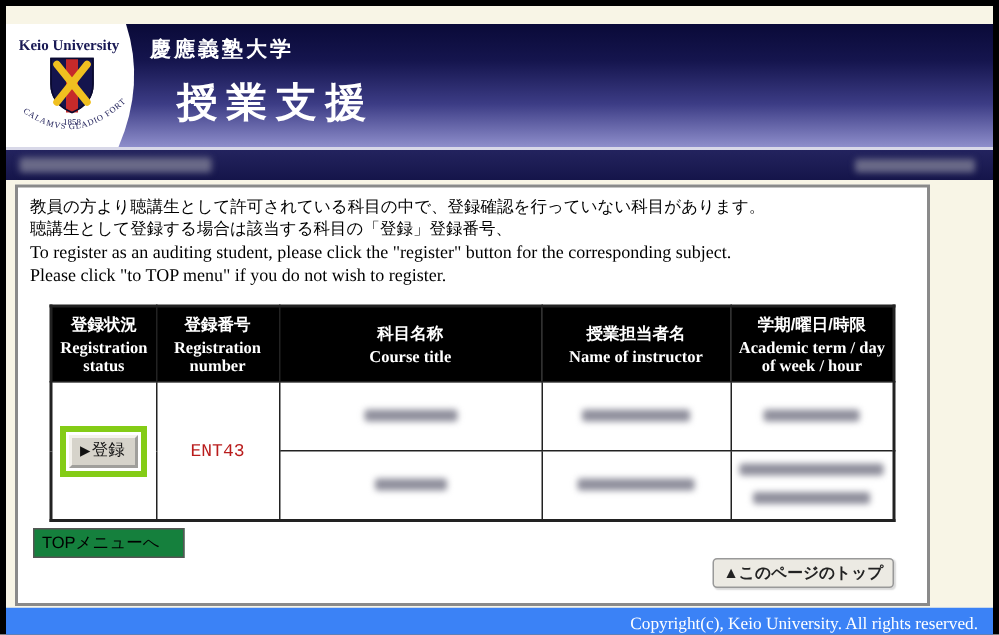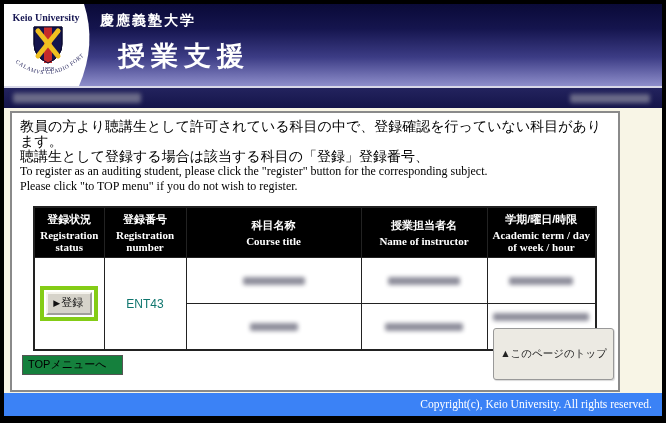--- a/index.html
+++ b/index.html
@@ -6,70 +6,72 @@
   body{
     width:666px;height:423px;background:#000;position:relative;overflow:hidden;
     font-family:"Liberation Sans","DejaVu Sans",sans-serif;
   }
   .screen{position:absolute;left:4px;top:4px;width:658px;height:412px;background:#f8f5e6;}
 
   
   .header{
     position:relative;height:82px;overflow:hidden;
     background:linear-gradient(to bottom,#0a0a38 0%,#15154e 30%,#3c3c85 65%,#8e8ecb 100%);
+    margin-top:12px;
   }
   .crest-svg{position:absolute;left:0;top:0;}
   .header-titles{position:absolute;left:96px;top:8px;color:#fff;}
   .uni-jp{font-size:14px;font-weight:bold;letter-spacing:2px;}
   .sys-title{font-size:27px;font-weight:bold;letter-spacing:6px;margin-top:8px;margin-left:18px;}
   .header-gap{height:2px;background:#d8d8e8;}
 
   
   .userbar{height:20px;background:linear-gradient(to bottom,#23235e,#15154a);position:relative;}
   .blur{display:inline-block;background:#8f8f9c;border-radius:2px;filter:blur(2px);vertical-align:middle;}
   .userbar .blur{background:#6a6a88;}
   .ub-left{position:absolute;left:9px;top:5px;width:128px;height:10px;}
   .ub-right{position:absolute;right:12px;top:6px;width:80px;height:9px;}
 
   
   .main{position:relative;height:285px;background:#f8f5e6;}
   .whitebox{
     position:absolute;left:6px;top:3px;width:590px;height:265px;
     background:#fff;border:2px solid #8a8a8a;padding:6px 8px;box-sizing:content-box;
   }
-  .notice-jp{font-size:14px;line-height:15px;color:#000;}
+  .notice-jp{font-size:11px;line-height:15px;color:#000;}
   .notice-en{font-size:12px;line-height:15px;color:#000;font-family:"Liberation Serif","DejaVu Serif",serif;}
 
   
   table.reg{border-collapse:collapse;margin:12px 0 0 13px;border:2px solid #222;}
   table.reg td,table.reg th{border:1px solid #222;}
   th.hd{background:#000000;color:#fff;font-weight:bold;padding:4px 3px;vertical-align:middle;}
   .hd-jp{font-size:11px;font-family:"Liberation Sans",sans-serif;}
   .hd-en{font-size:11px;font-family:"Liberation Serif","DejaVu Serif",serif;margin-top:2px;}
   td.cell{text-align:center;vertical-align:middle;background:#fff;height:43px;}
-  .regnum{font-size:12px;font-family:Liberation Sans, sans-serif;color:#0f766e;}
+  .regnum{font-size:12px;font-family:Liberation Mono, monospace;color:#b91c1c;}
   .hl-box{
     display:inline-block;border:4px solid #84cc16;background:#fff;padding:2px;line-height:0;
   }
   .reg-btn{
     font-size:11px;color:#111;background:#d6d3ca;
     border:2px outset #f4f2ec;padding:2px 7px 3px 5px;line-height:13px;
     font-family:"Liberation Sans",sans-serif;cursor:pointer;
   }
   .tri{font-size:9px;margin-right:1px;}
 
   
   .topmenu-btn{
     display:inline-block;margin:4px 0 0 2px;background:#15803d;border:1px solid #555;
     font-size:11px;padding:1px 16px 2px 5px;color:#000;cursor:pointer;
   }
   .pagetop-btn{
-    position:absolute;right:4px;bottom:10px;background:#eceae3;border:1px solid #999;
-    border-radius:3px;font-size:10.5px;padding:18px 6px;color:#222;cursor:pointer;
+    position:absolute;right:22px;bottom:10px;background:#eceae3;border:1px solid #999;
+    border-radius:3px;font-size:10.5px;padding:2px 6px;color:#222;cursor:pointer;
     box-shadow:1px 1px 1px rgba(0,0,0,.15);
+    font-weight:bold;
   }
 
   
   .footer{
     height:23px;background:#3b82f6;color:#fff;text-align:right;
     font-family:"Liberation Serif","DejaVu Serif",serif;font-size:11.5px;line-height:23px;
     padding-right:10px;box-sizing:border-box;
   }
 </style>
 </head>

